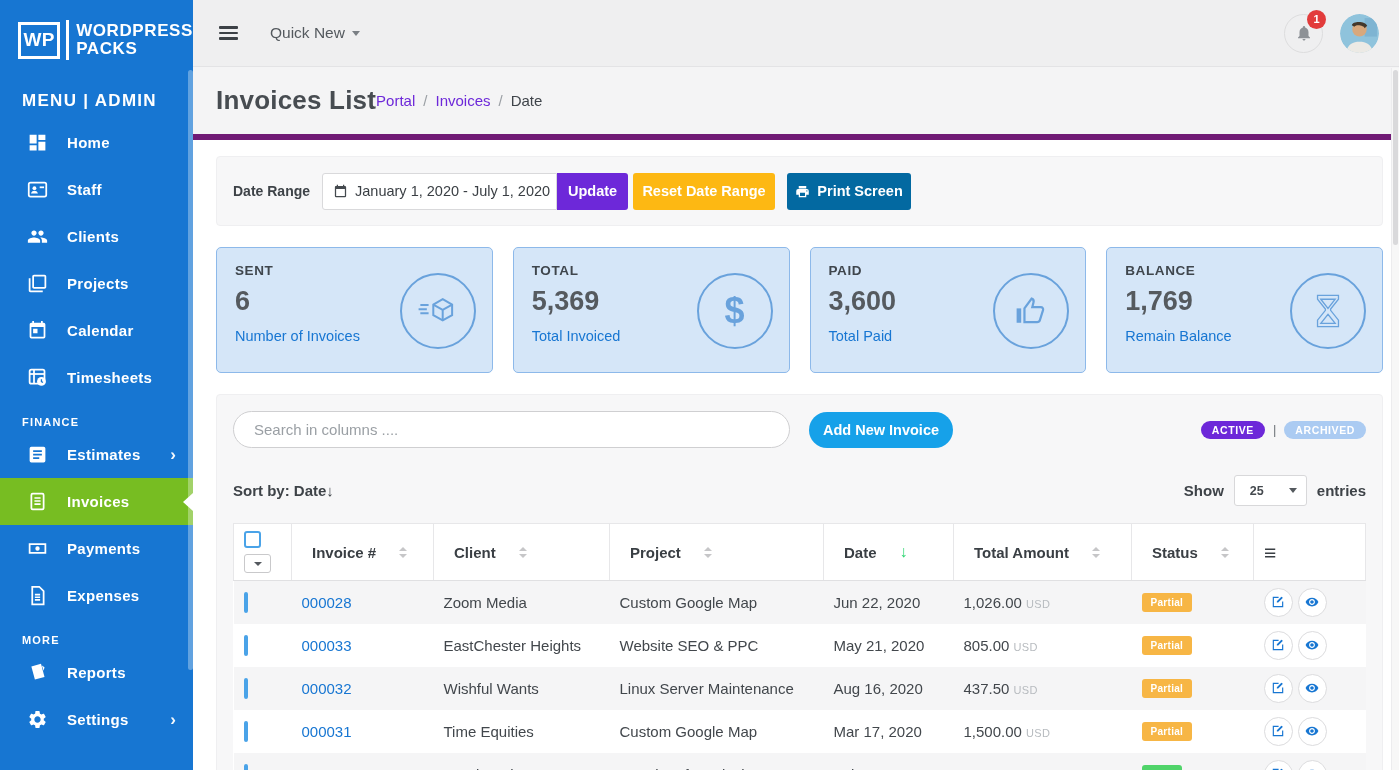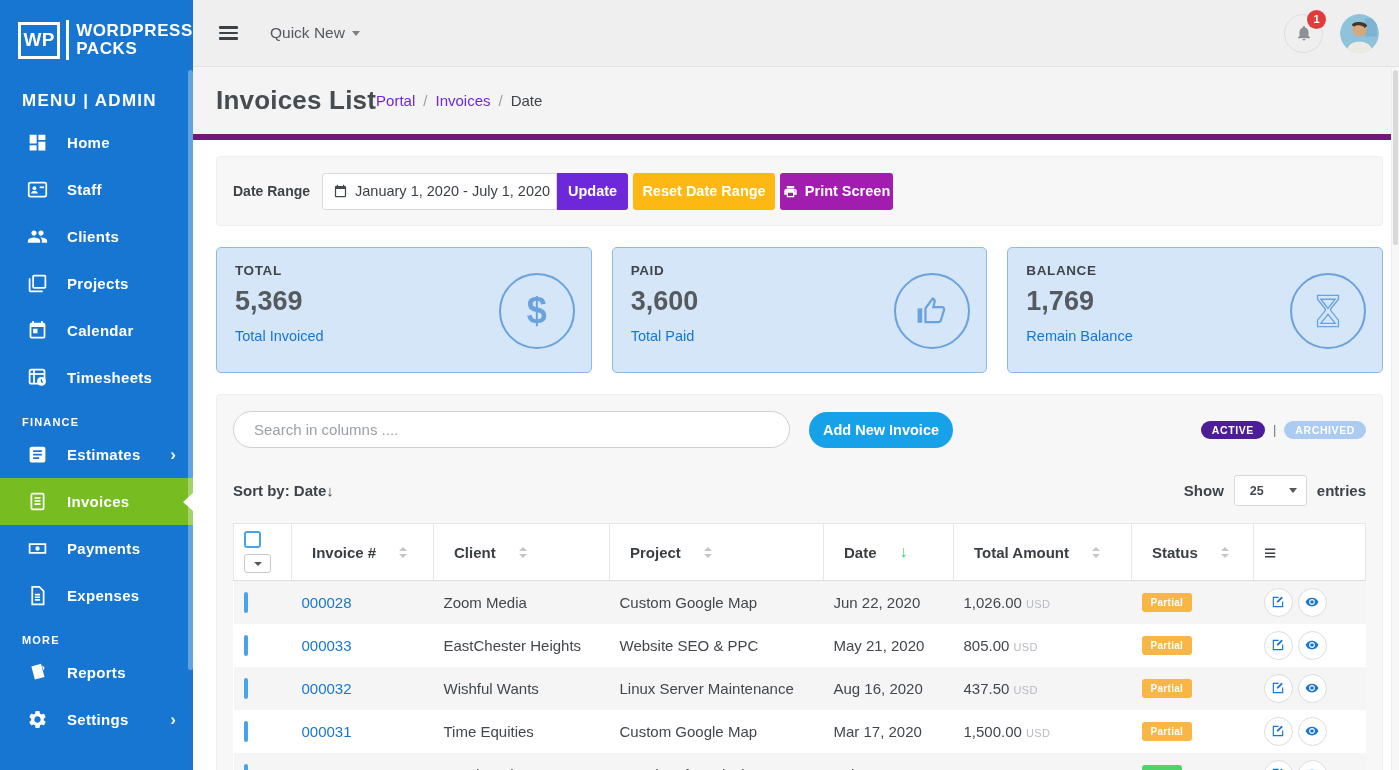--- a/index.html
+++ b/index.html
@@ -52,21 +52,21 @@
 
   
   .filter-panel { background:#f7f7f8; border:1px solid #efeff1; border-radius:4px; height:70px; display:flex; align-items:center; padding:0 16px; }
   .filter-label { font-size:14px; font-weight:bold; color:#3e4348; margin-right:12px; }
   .date-input { width:235px; height:37px; background:#fff; border:1px solid #d9d9db; border-radius:3px 0 0 3px; display:flex; align-items:center; padding:0 10px; gap:7px; cursor:pointer; }
   .date-input svg { width:15px; height:15px; fill:#44494e; flex:0 0 15px; }
   .date-input span { font-size:14.5px; color:#3a3f44; white-space:nowrap; }
   .btn { height:37px; border:none; border-radius:3px; color:#fff; font-family:inherit; font-size:14.5px; font-weight:600; cursor:pointer; display:flex; align-items:center; justify-content:center; gap:7px; }
   .btn-update { width:71px; background:#6d28d9; border-radius:0 3px 3px 0; }
   .btn-reset { width:142px; background:#fdb813; margin-left:5px; }
-  .btn-print { width:113px; background:#a21caf; margin-left:5px; }
+  .btn-print { width:124px; background:#0369a1; margin-left:12px; }
   .btn-print svg { width:15px; height:15px; fill:#fff; }
 
   
   .stats { display:flex; gap:20px; margin-top:21px; }
   .card { position:relative; flex:1; height:126px; background:#d5e6f8; border:1px solid #8db9ea; border-radius:5px; padding:15px 18px; }
   .card-title { font-size:13.5px; font-weight:bold; color:#3f464d; letter-spacing:.6px; }
   .card-value { font-size:27px; font-weight:600; color:#555a5f; margin-top:8px; }
   .card-sub { font-size:14.5px; color:#1776d2; margin-top:11px; }
   .card-icon { position:absolute; right:16px; top:25px; width:76px; height:76px; border:2px solid #69a2dc; border-radius:50%;
       display:flex; align-items:center; justify-content:center; color:#69a2dc; }
@@ -74,21 +74,21 @@
   .card-icon .dollar { font-size:36px; font-weight:600; }
 
   
   .table-panel { margin-top:21px; background:#f7f7f8; border:1px solid #efeff1; border-radius:4px 4px 0 0; padding:16px; height:500px; }
   .list-toolbar { display:flex; align-items:center; }
   .search-input { width:557px; height:37px; border:1px solid #cfcfd1; border-radius:19px; padding:0 20px; font-family:inherit; font-size:15px; color:#3c4146; background:#fff; outline:none; }
   .search-input::placeholder { color:#9a9fa4; }
   .btn-add { width:144px; height:36px; border-radius:18px; background:#16a1e9; margin-left:19px; }
   .state-badges { margin-left:auto; display:flex; align-items:center; gap:8px; }
   .pill { font-size:10.5px; font-weight:bold; letter-spacing:.6px; color:#fff; padding:3px 11px; border-radius:9px; cursor:pointer; }
-  .pill-active { background:#4c1d95; }
+  .pill-active { background:#6d28d9; }
   .pill-archived { background:#abcbf2; }
   .pill-sep { color:#6f747a; font-size:13px; }
 
   .sort-row { margin-top:27px; display:flex; align-items:center; justify-content:space-between; }
   .sort-by { font-size:15px; font-weight:bold; color:#3e4348; }
   .show-entries { display:flex; align-items:center; gap:10px; font-size:15px; font-weight:bold; color:#3e4348; }
   .entries-select { position:relative; width:73px; height:31px; background:#fff; border:1px solid #d8d8da; border-radius:3px; display:flex; align-items:center; padding-left:15px; font-size:12.5px; font-weight:bold; color:#44494e; cursor:pointer; }
   .entries-select .caret-down { position:absolute; right:9px; border-top-color:#54595e; }
 
   table { width:100%; border-collapse:collapse; table-layout:fixed; margin-top:17px; background:#fff; }
@@ -313,20 +313,32 @@
         <button class="btn btn-reset">Reset Date Range</button>
         <button class="btn btn-print">
           <svg viewBox="0 0 24 24">
               <path d="M19 8H5a3 3 0 0 0-3 3v6h4v4h12v-4h4v-6a3 3 0 0 0-3-3zm-3 11H8v-5h8v5zm3-7a1 1 0 1 1 0-2 1 1 0 0 1 0 2zM18 3H6v4h12V3z"></path>
             </svg>
           <span>Print Screen</span>
         </button>
       </section>
 
       <section class="stats">
+        <div class="card">
+          <div class="card-title">SENT</div>
+          <div class="card-value">6</div>
+          <div class="card-sub">Number of Invoices</div>
+          <div class="card-icon">
+            <svg viewBox="0 0 34 26">
+                <path d="M21 3l8 4.5v9L21 21l-8-4.5v-9z" stroke-width="1.7"></path>
+                <path d="M13 7.5l8 4.5 8-4.5M21 12v9" stroke-width="1.7"></path>
+                <path d="M2 8h7M0.5 11.5h7M2 15h7" stroke-width="1.7"></path>
+              </svg>
+          </div>
+        </div>
         <div class="card">
           <div class="card-title">TOTAL</div>
           <div class="card-value">5,369</div>
           <div class="card-sub">Total Invoiced</div>
           <div class="card-icon">
               <span class="dollar">$</span>
             </div>
         </div>
         <div class="card">
           <div class="card-title">PAID</div>

